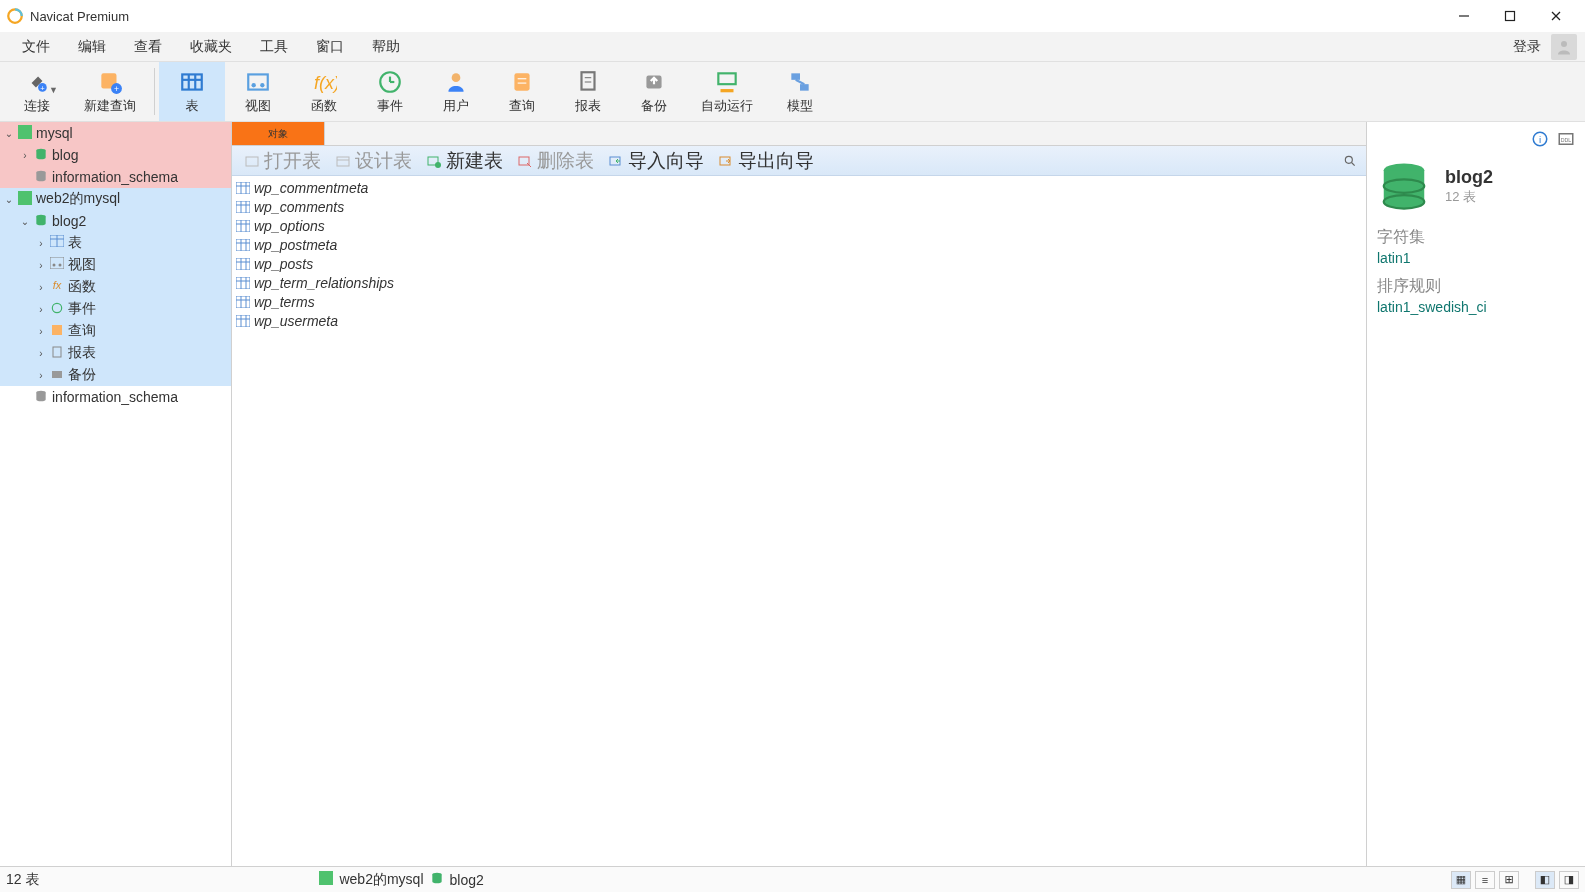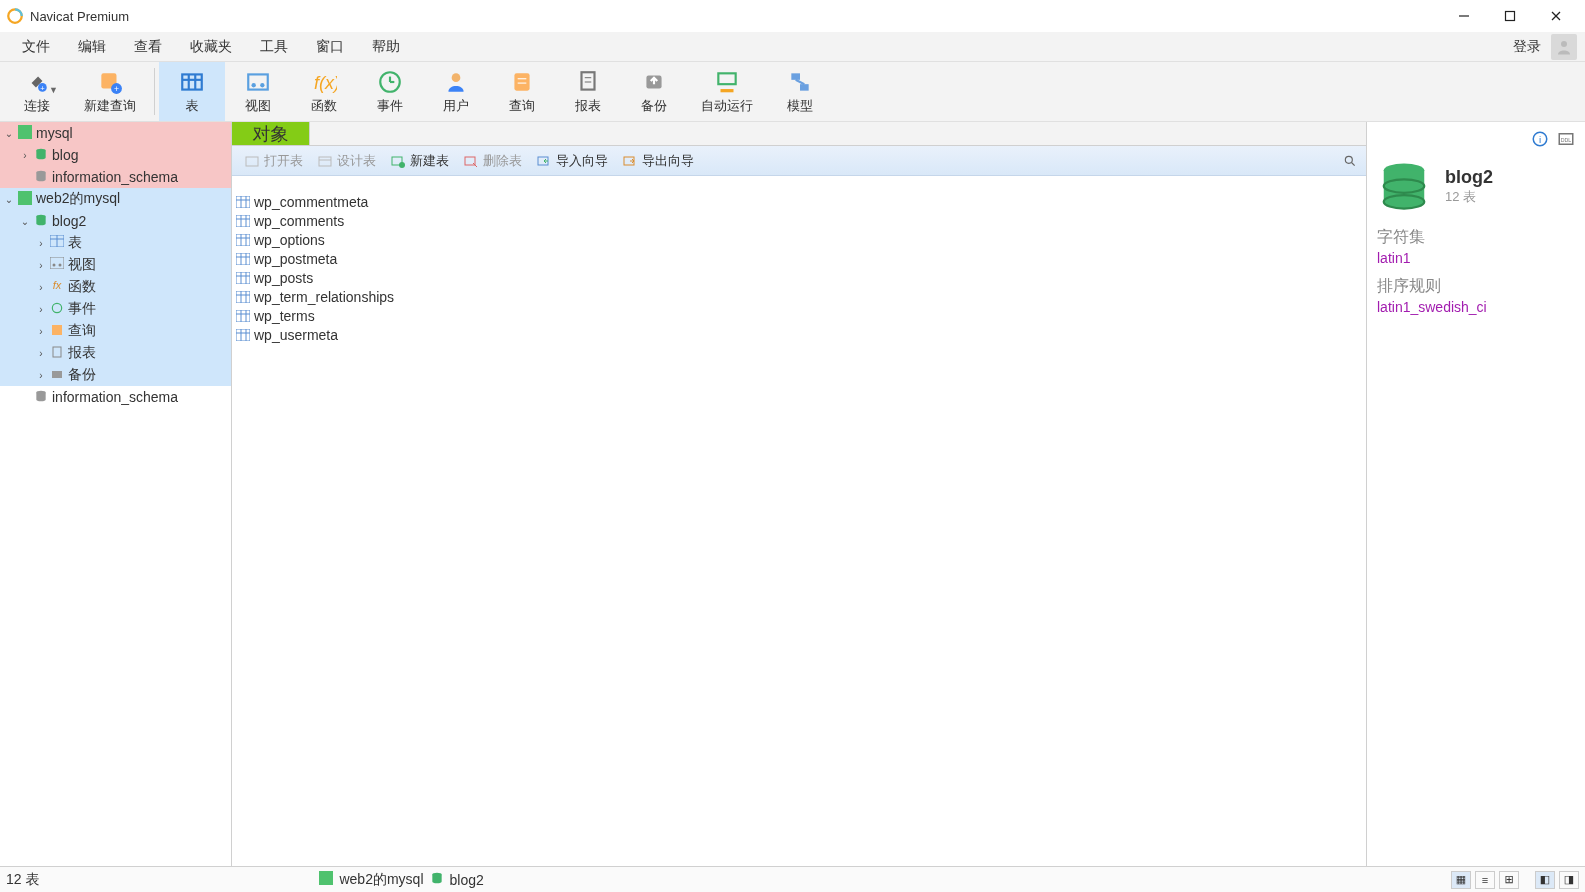--- a/index.html
+++ b/index.html
@@ -38,41 +38,41 @@
 .tree-row .ticon2 { width: 18px; height: 16px; display: flex; align-items: flex-start; justify-content: center; margin-right: 2px; }
 .tree-row.sel-pink { background: #f7c6c6; }
 .tree-row.sel-blue { background: #cfe6fb; }
 .ind0 { padding-left: 2px; }
 .ind1 { padding-left: 18px; }
 .ind2 { padding-left: 34px; }
 
 
 .center { flex: 1; display: flex; flex-direction: column; min-width: 0; border-right: 1px solid #d0d0d0; }
 .tab-strip { height: 24px; display: flex; align-items: stretch; background: #f3f3f3; border-bottom: 1px solid #d0d0d0; }
-.objtab { width: 78px; background: #84cc16; border-right: 1px solid #d0d0d0; display: flex; align-items: center; justify-content: center; font-size: 18px; }
+.objtab { width: 93px; background: #f97316; border-right: 1px solid #d0d0d0; display: flex; align-items: center; justify-content: center; font-size: 10px; }
 .sub-toolbar { height: 30px; background: linear-gradient(#e9f1fb,#d9e8f8); border-bottom: 1px solid #c5d6ea; display: flex; align-items: center; padding: 0 6px; gap: 2px; }
-.subbtn { display: flex; align-items: center; gap: 4px; padding: 2px 6px; font-size: 13px; color: #333; }
+.subbtn { display: flex; align-items: center; gap: 4px; padding: 2px 6px; font-size: 19px; color: #333; }
 .subbtn.disabled { color: #999; }
 .subbtn .sicon { width: 16px; height: 16px; display:flex; align-items:center; justify-content:center; }
 .sub-toolbar .spacer { flex:1; }
 .search-ic { width: 20px; height: 20px; display:flex; align-items:center; justify-content:center; }
 
-.table-list { flex: 1; overflow: auto; padding: 16px 0; }
+.table-list { flex: 1; overflow: auto; padding: 2px 0; font-style: italic; }
 .tbl-item { height: 19px; display: flex; align-items: center; padding-left: 4px; font-size: 14px; gap: 2px; }
 .tbl-item .ticon3 { width: 16px; height: 14px; }
 
 
 .rightpanel { width: 218px; background: #fff; padding: 8px 10px; font-size: 14px; }
 .rightpanel .topicons { display: flex; gap: 8px; align-items: center; justify-content: flex-end; margin-bottom: 8px; }
 .rightpanel .db-head { display: flex; align-items: center; gap: 14px; margin-bottom: 14px; }
 .db-big-icon { width: 54px; height: 54px; }
 .rightpanel .dbname { font-size: 18px; font-weight: 600; color: #333; }
 .rightpanel .dbcount { font-size: 13px; color: #999; }
 .rightpanel .propname { font-size: 16px; color: #888; margin-top: 10px; }
-.rightpanel .propval { font-size: 14px; color: #a21caf; margin-top: 2px; }
+.rightpanel .propval { font-size: 14px; color: #0f766e; margin-top: 2px; }
 
 
 .statusbar { height: 26px; border-top: 1px solid #d0d0d0; background: #fafafa; display: flex; align-items: center; padding: 0 6px; font-size: 14px; }
 .statusbar .spacer { flex: 1; }
 .status-path { display: flex; align-items: center; gap: 6px; margin-left: 280px; }
 .view-toggles { display:flex; gap:4px; align-items:center; }
 .vtog { width:20px; height:18px; border:1px solid #ccc; display:flex; align-items:center; justify-content:center; font-size:11px; }
 .vtog.active { background:#dce9f7; }
 </style>
 </head>

